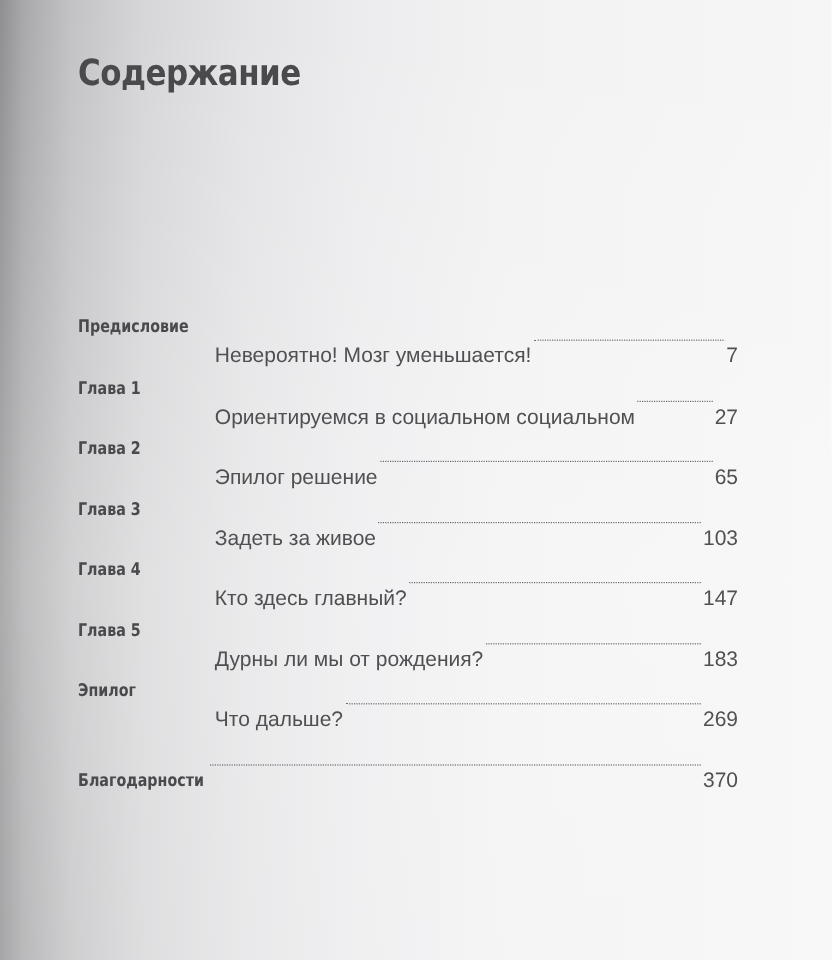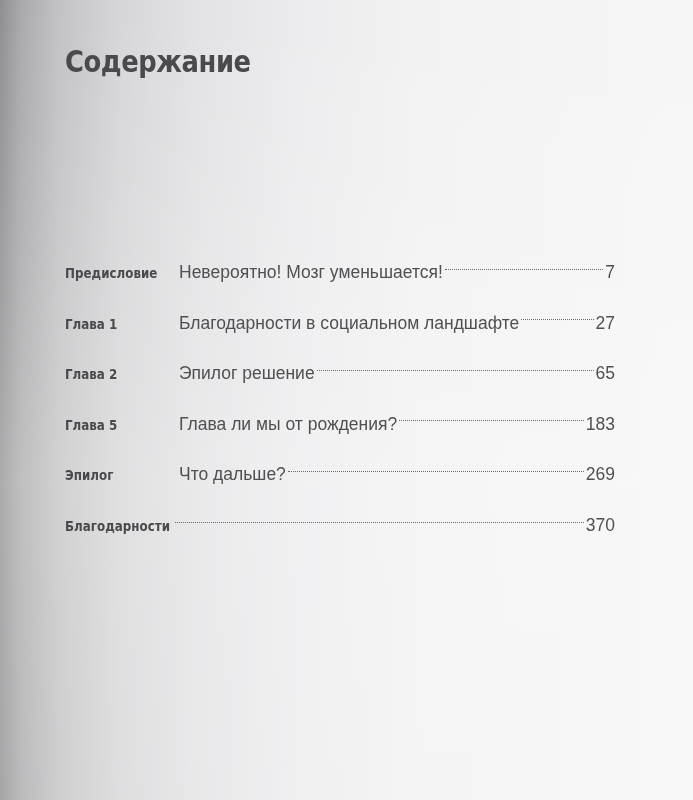--- a/index.html
+++ b/index.html
@@ -63,24 +63,25 @@
       color: #4a4a4c;
       line-height: 20px;
       white-space: nowrap;
       transform: scaleX(0.82);
       transform-origin: left center;
       padding-top: 1px;
     }
     .toc-main {
       flex: 1;
       display: flex;
-      align-items: center;
+      align-items: flex-start;
       font-size: 17.5px;
       line-height: 20px;
       min-width: 0;
+      margin-top: 24px;
     }
     .toc-title {
       white-space: nowrap;
       flex: none;
       color: #505052;
     }
     .toc-leader {
       flex: 1;
       border-bottom: 1.5px dotted #6a6a6c;
       margin: 0 2px;
@@ -110,41 +111,57 @@
     <span class="toc-main">
       <span class="toc-title">Невероятно! Мозг уменьшается!</span>
       <span class="toc-leader"></span>
       <span class="toc-page">7</span>
     </span>
   </div>
 
   <div class="toc-row">
     <span class="toc-label">Глава 1</span>
     <span class="toc-main">
-      <span class="toc-title">Благодарности в социальном ландшафте</span>
+      <span class="toc-title">Ориентируемся в социальном социальном</span>
       <span class="toc-leader"></span>
       <span class="toc-page">27</span>
     </span>
   </div>
 
   <div class="toc-row">
     <span class="toc-label">Глава 2</span>
     <span class="toc-main">
       <span class="toc-title">Эпилог решение</span>
       <span class="toc-leader"></span>
       <span class="toc-page">65</span>
     </span>
   </div>
 
+  <div class="toc-row">
+    <span class="toc-label">Глава 3</span>
+    <span class="toc-main">
+      <span class="toc-title">Задеть за живое</span>
+      <span class="toc-leader"></span>
+      <span class="toc-page">103</span>
+    </span>
+  </div>
 
+  <div class="toc-row">
+    <span class="toc-label">Глава 4</span>
+    <span class="toc-main">
+      <span class="toc-title">Кто здесь главный?</span>
+      <span class="toc-leader"></span>
+      <span class="toc-page">147</span>
+    </span>
+  </div>
 
   <div class="toc-row">
     <span class="toc-label">Глава 5</span>
     <span class="toc-main">
-      <span class="toc-title">Глава ли мы от рождения?</span>
+      <span class="toc-title">Дурны ли мы от рождения?</span>
       <span class="toc-leader"></span>
       <span class="toc-page">183</span>
     </span>
   </div>
 
 
   <div class="toc-row">
     <span class="toc-label">Эпилог</span>
     <span class="toc-main">
       <span class="toc-title">Что дальше?</span>

